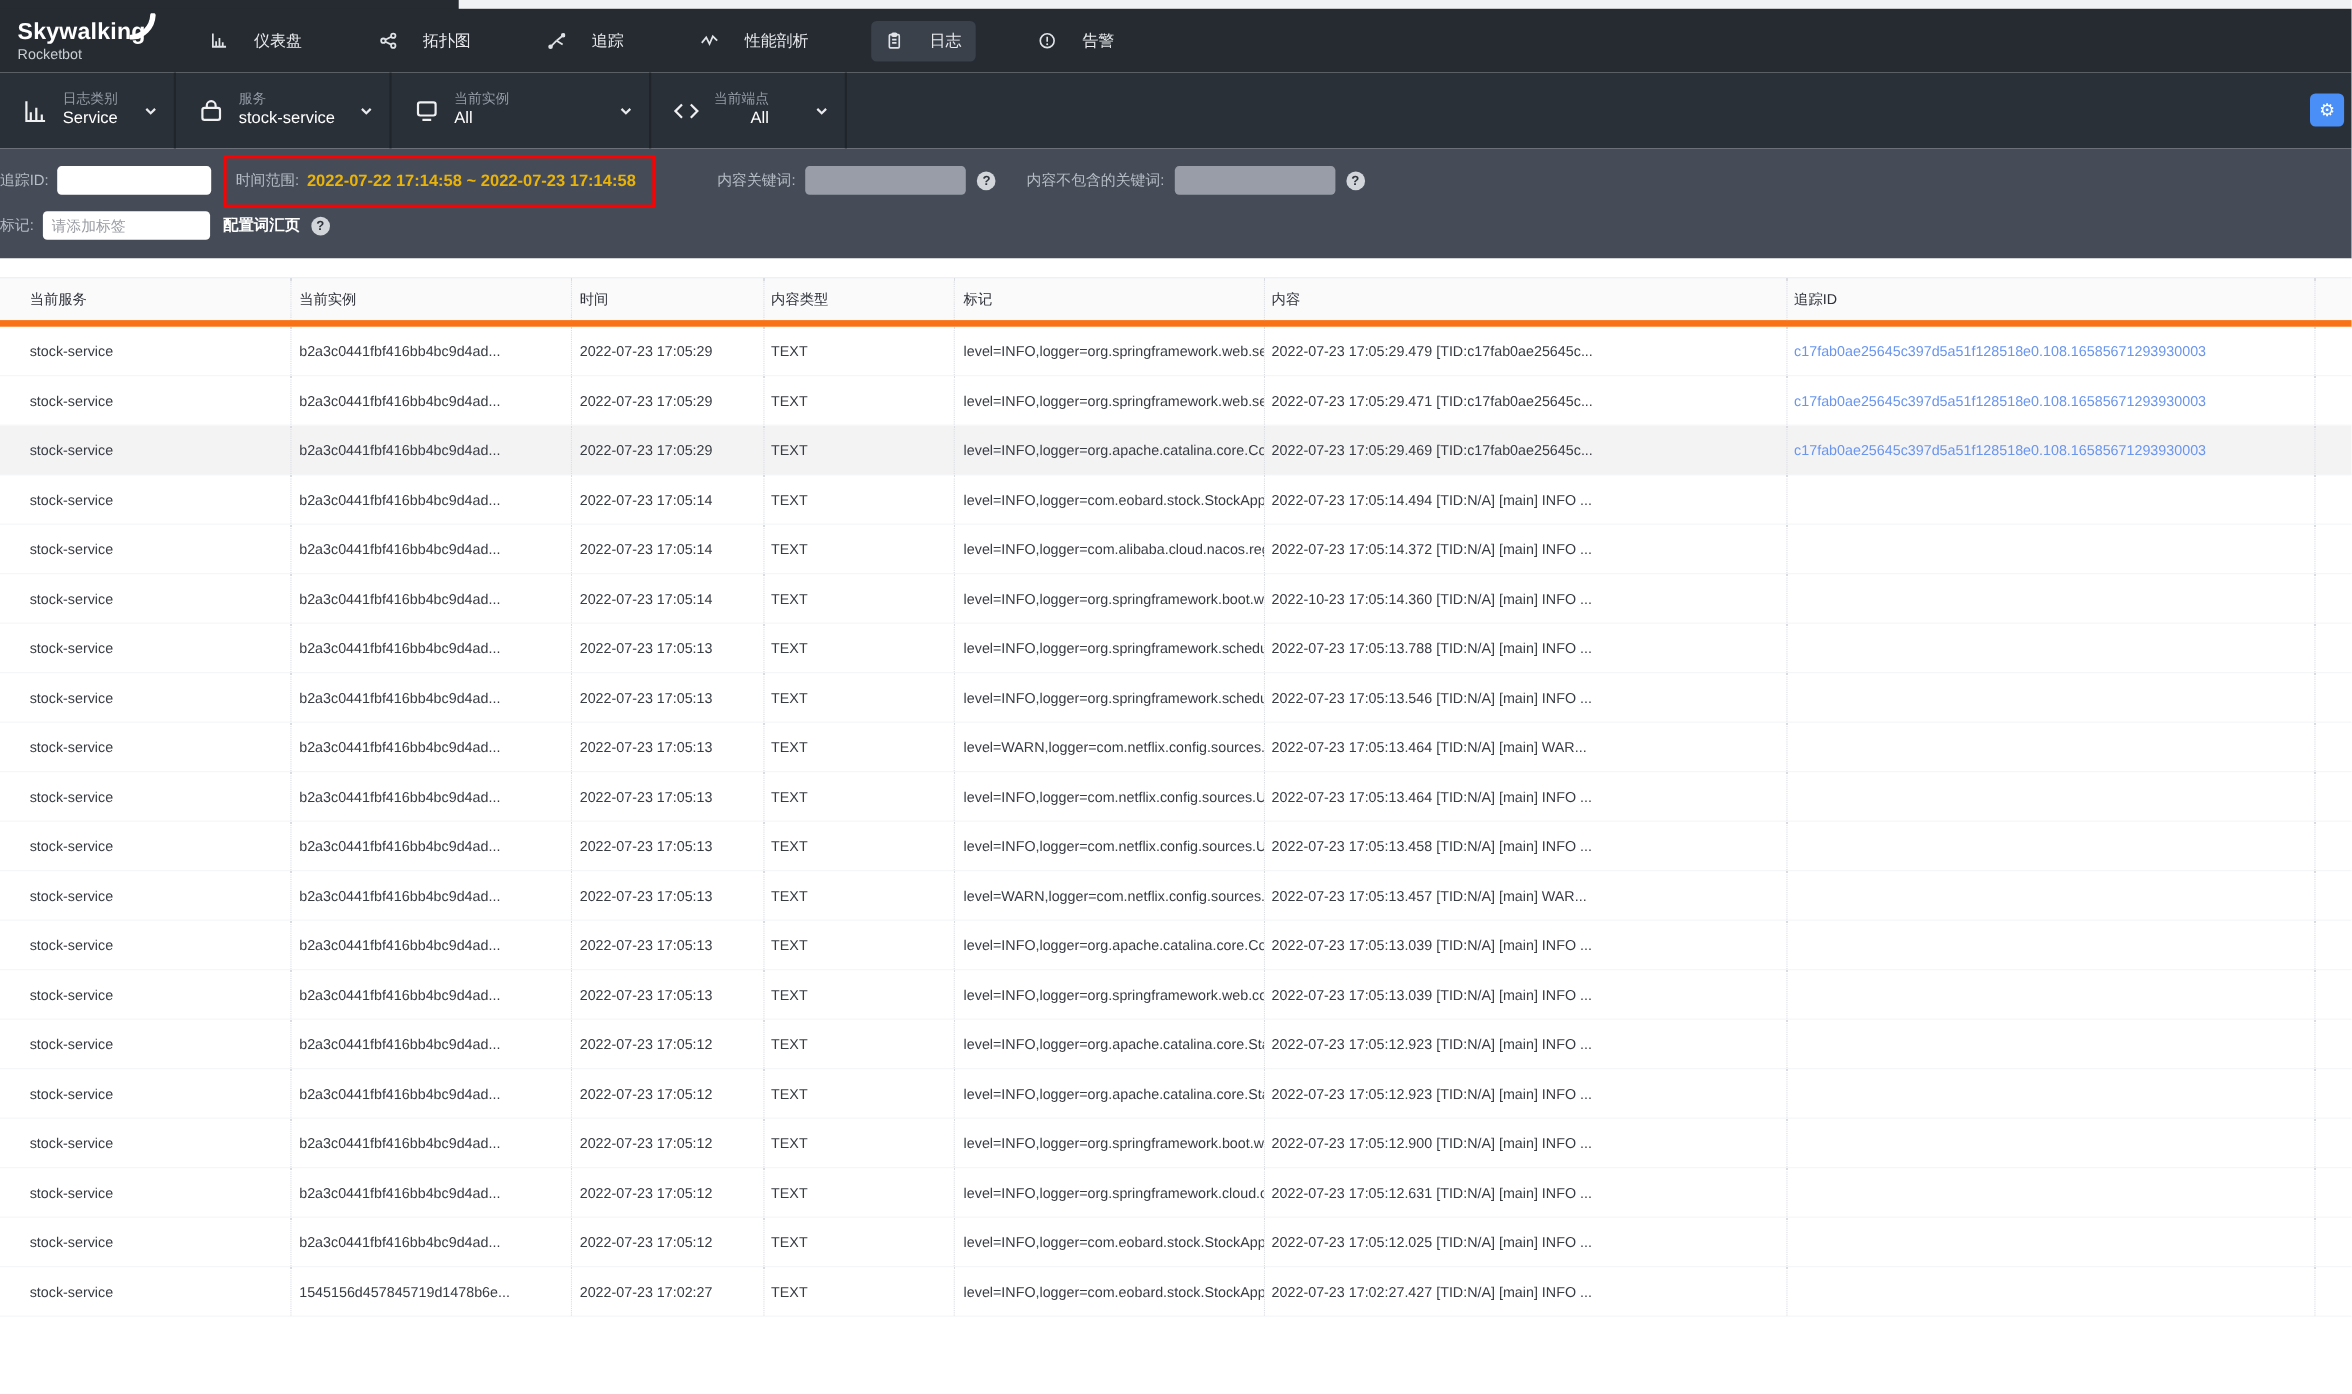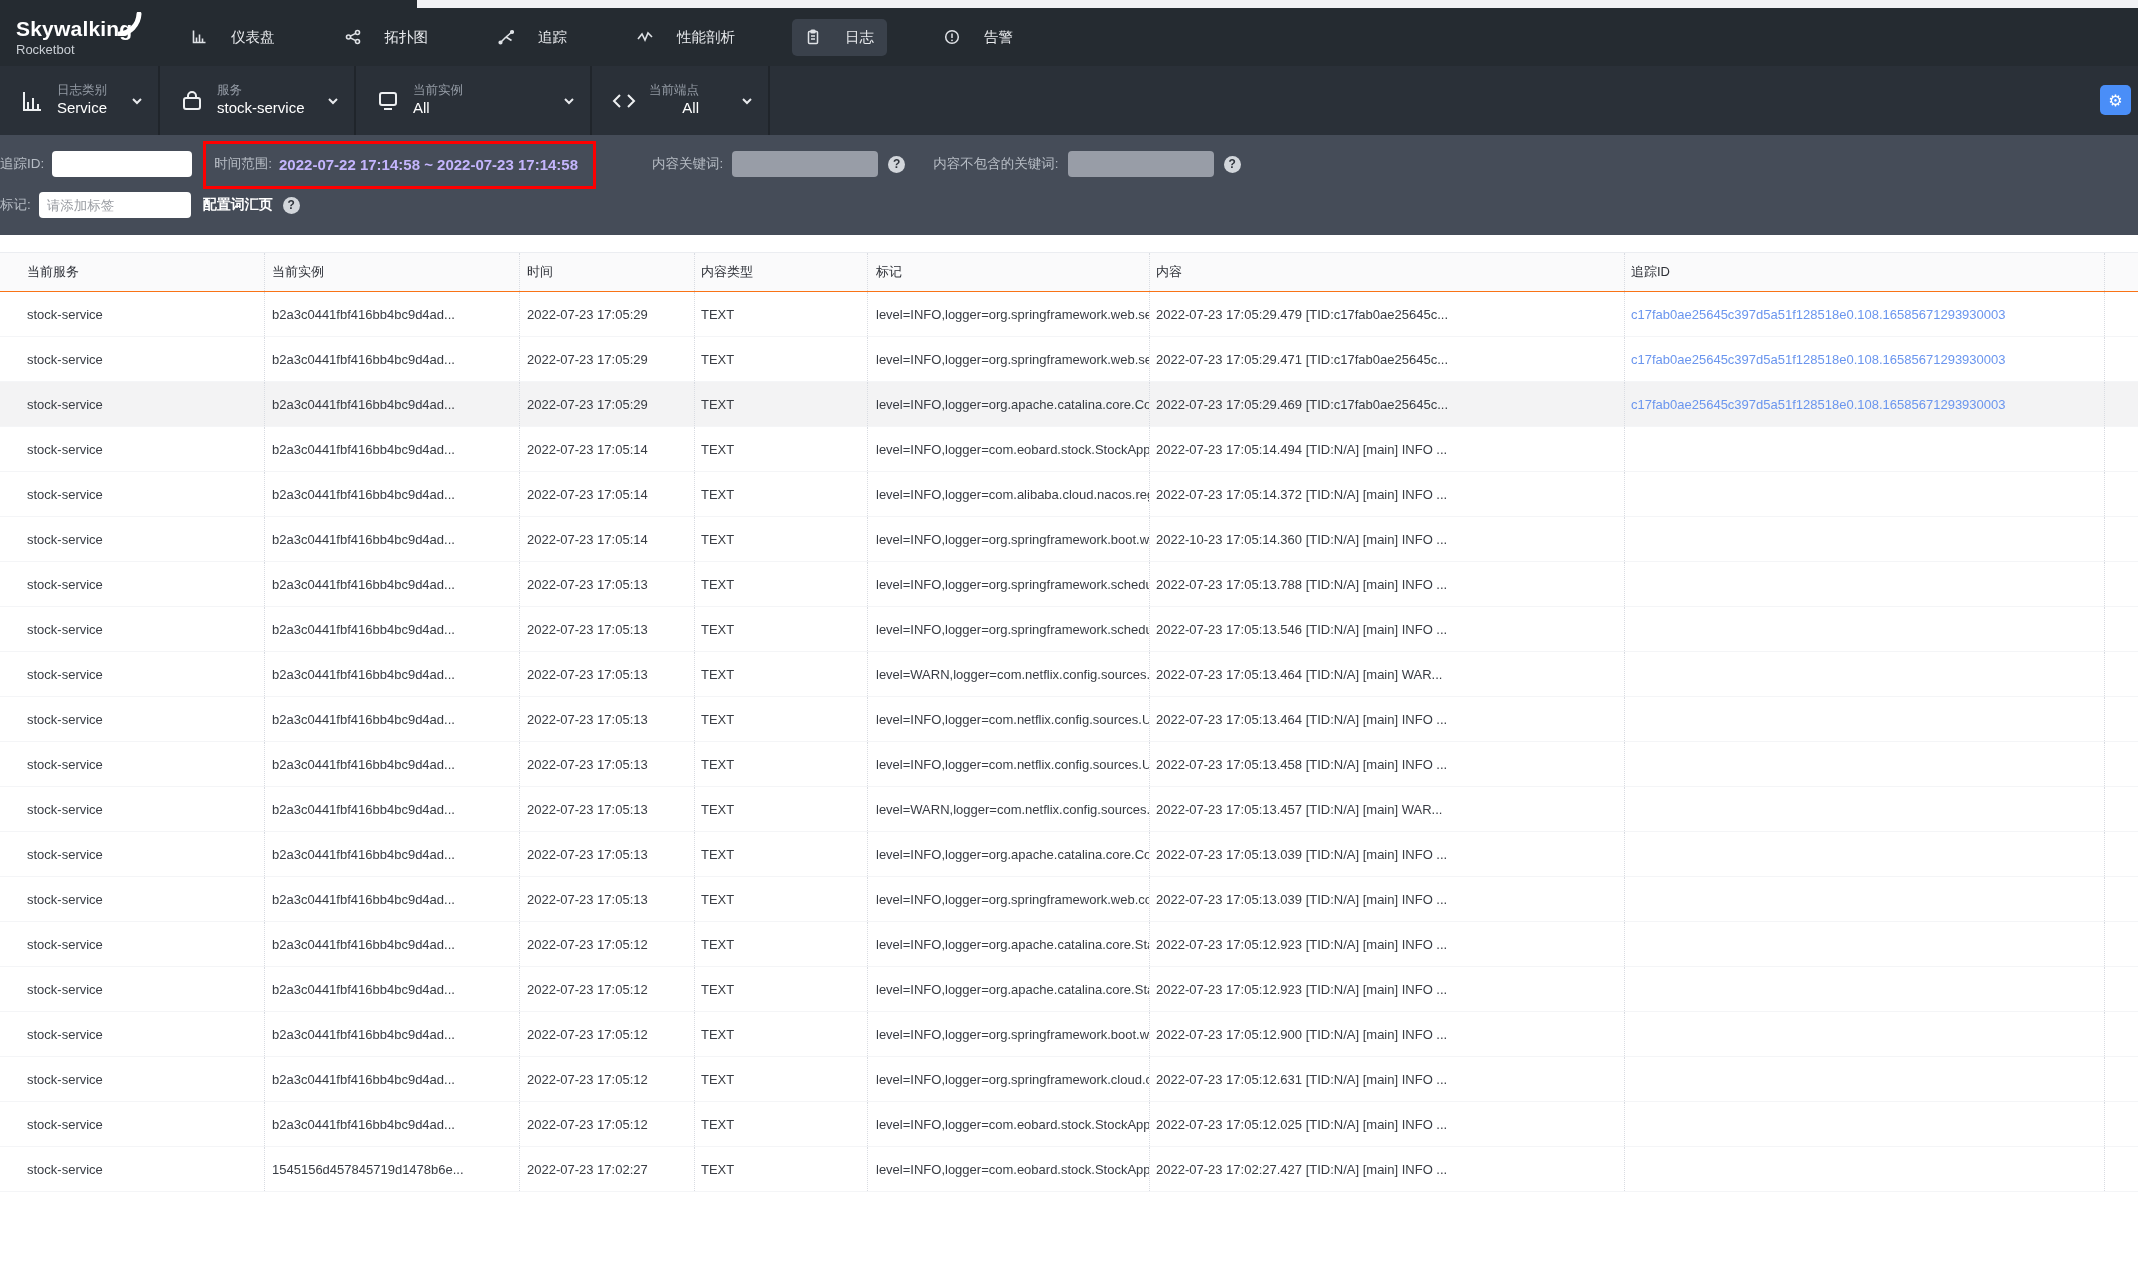--- a/index.html
+++ b/index.html
@@ -42,31 +42,31 @@
   .f-label{font-size:13.5px;color:#b7bdc5;white-space:nowrap;}
   .f-input{height:26px;border:none;border-radius:4px;box-sizing:border-box;padding:0 8px;font-size:13px;outline:none;
            font-family:"Liberation Sans","DejaVu Sans",sans-serif;}
   .f-input.white{background:#ffffff;color:#333;}
   .f-input.gray{background:#989da7;color:#333;}
   .f-input::placeholder{color:#9a9da3;font-size:13.5px;}
   .trace-input{width:140px;margin-left:8px;}
   .kw-input{width:146px;margin-left:9px;}
   .tags-input{width:152px;margin-left:8px;}
   .time-range{position:relative;display:flex;align-items:center;margin-left:18px;cursor:pointer;padding:2px 4px;}
-  .time-value{font-size:15px;font-weight:700;color:#c4b5fd;margin-left:7px;white-space:nowrap;}
+  .time-value{font-size:15px;font-weight:700;color:#eab308;margin-left:7px;white-space:nowrap;}
   .red-box{position:absolute;left:-7px;top:-12px;right:-14px;bottom:-14px;border:3px solid #fe0000;pointer-events:none;}
   .kw-label{margin-left:70px;}
   .kw2-label{margin-left:28px;}
   .help{width:17px;height:17px;border-radius:50%;background:#d2d6db;color:#2f343c;font-size:12px;font-weight:700;
         display:flex;align-items:center;justify-content:center;margin-left:10px;cursor:pointer;flex:0 0 auto;}
   .vocab-link{font-size:14px;font-weight:600;color:#ffffff;margin-left:12px;cursor:pointer;white-space:nowrap;}
 
   
   .table-wrap{position:absolute;top:235px;left:0;right:0;bottom:0;background:#fff;}
-  .thead{display:flex;margin-top:17px;height:38px;background:#fafafb;border-top:1px solid #ebedf1;border-bottom:1px solid #f97316;
+  .thead{display:flex;margin-top:17px;height:38px;background:#fafafb;border-top:1px solid #ebedf1;border-bottom:6px solid #f97316;
          font-size:13px;color:#2e3138;}
   .trow{display:flex;height:44px;font-size:13px;color:#383c43;border-bottom:1px solid #f4f5f7;cursor:pointer;}
   .trow.highlight{background:#f3f3f4;}
   .c{display:flex;align-items:center;box-sizing:border-box;white-space:nowrap;overflow:hidden;
      border-right:1px dotted #d9dce2;height:100%;}
   .c-service{width:265px;padding-left:27px;}
   .c-instance{width:255px;padding-left:7px;}
   .c-time{width:175px;padding-left:7px;}
   .c-type{width:173px;padding-left:6px;text-align:right;}
   .c-tags{width:282px;padding-left:8px;}

